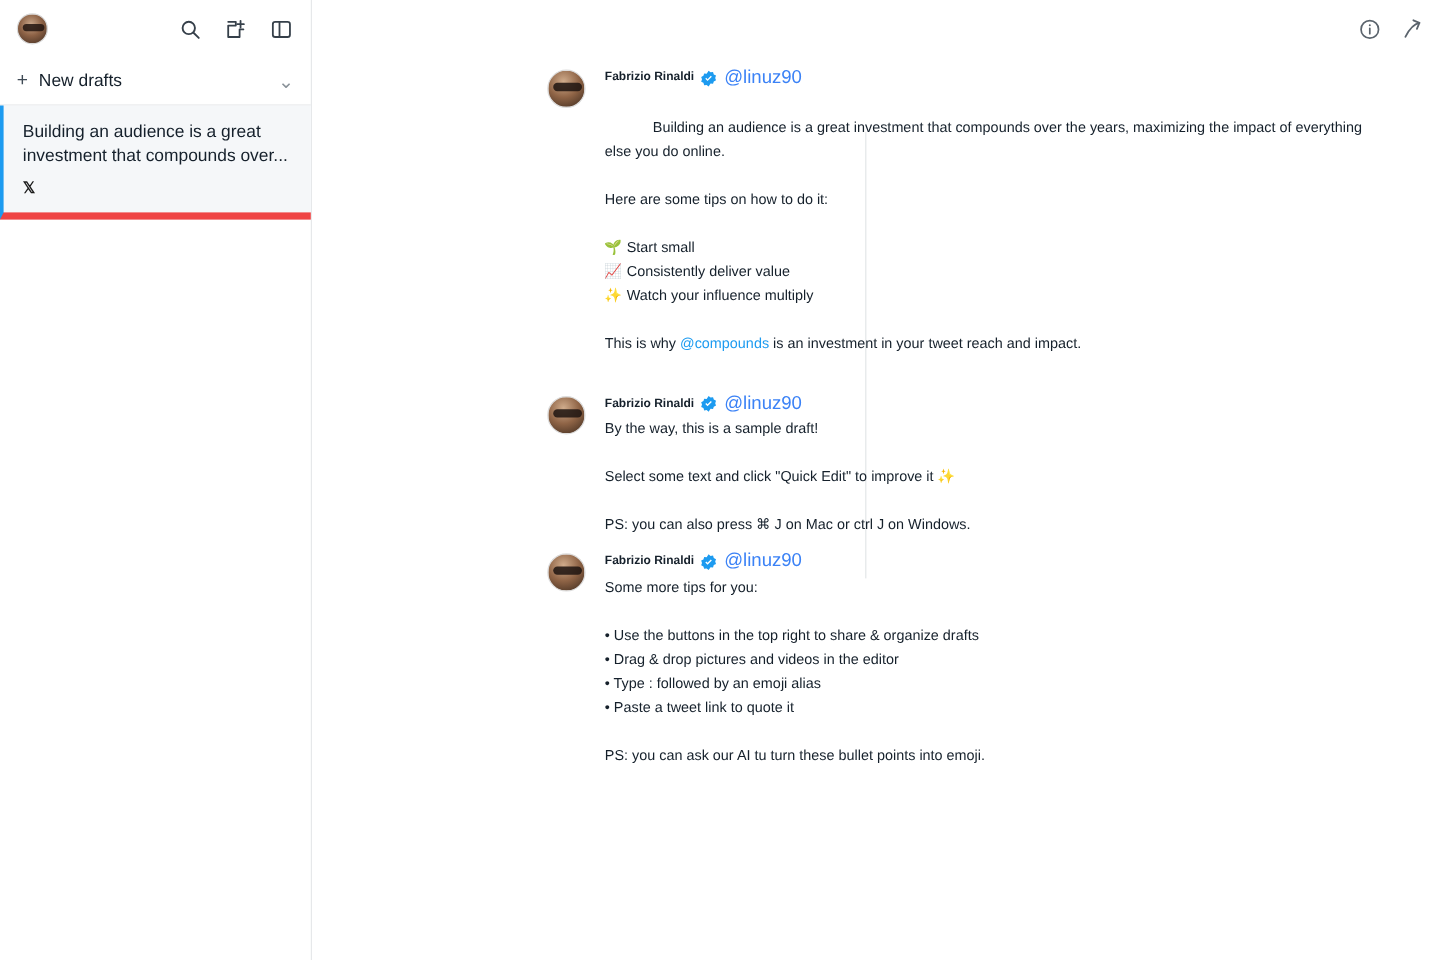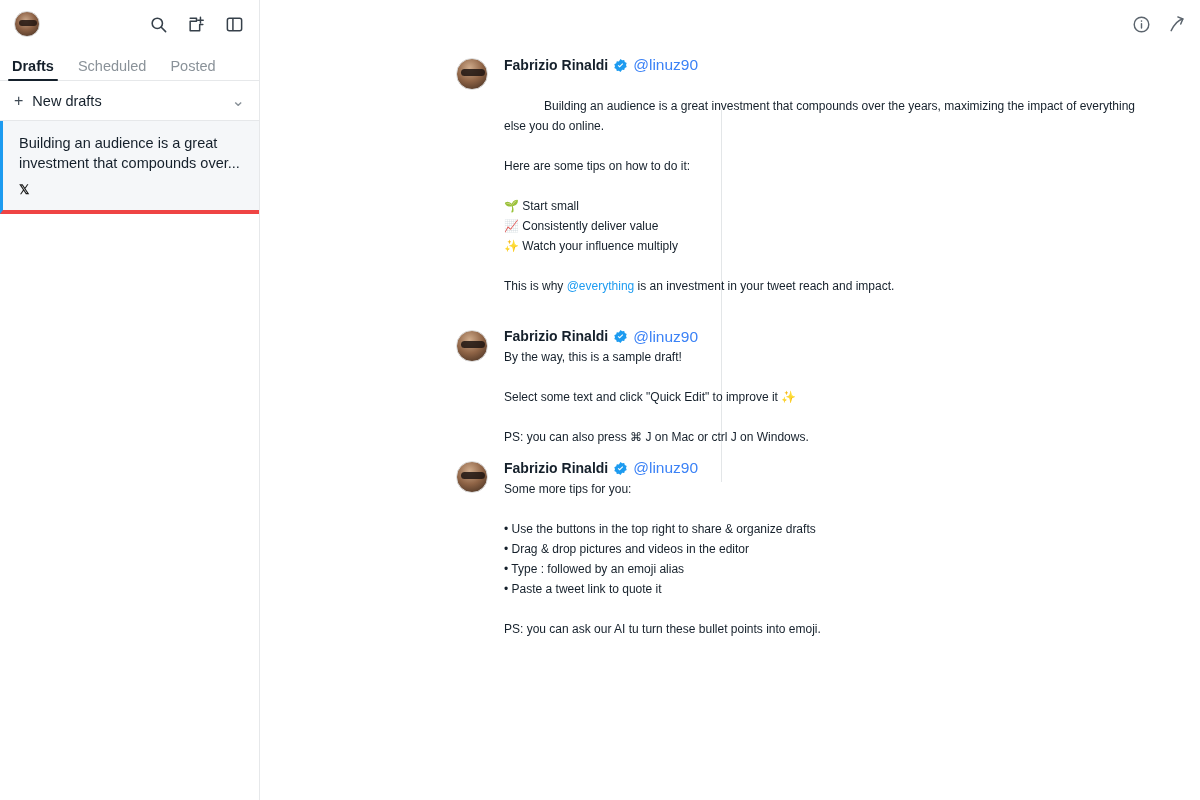--- a/index.html
+++ b/index.html
@@ -116,21 +116,21 @@
     font-size: 16px;
     line-height: 1;
     color: #3f4a55;
   }
   .chev {
     color: #8a9299;
   }
 
   .draft-item {
     padding: 12px 16px 14px 16px;
-    border-bottom: 4px solid #ef4444;
+    border-bottom: 6px solid #ef4444;
     background: #f5f7f9;
     border-left: 3px solid #1d9bf0;
     cursor: pointer;
   }
   .draft-text {
     font-size: 14.5px;
     line-height: 20px;
     color: #15202b;
   }
   .draft-meta {
@@ -205,21 +205,21 @@
   }
   .tw-head {
     display: flex;
     align-items: center;
     gap: 5px;
     line-height: 1.2;
     margin-bottom: 1px;
   }
   .tw-name {
     font-weight: bold;
-    font-size: 14px;
+    font-size: 10px;
     color: #15202b;
   }
   .verified {
     width: 15px; height: 15px;
     flex: 0 0 15px;
     display: inline-block;
   }
   .tw-handle {
     color: #3b82f6;
     font-size: 15.5px;
@@ -264,25 +264,20 @@
         </div>
         <div class="icon-btn">
           <svg width="19" height="19" viewBox="0 0 24 24" fill="none" stroke="currentColor" stroke-width="1.9">
             <rect x="3" y="4" width="18" height="16" rx="2.5"></rect>
             <line x1="10" y1="4" x2="10" y2="20"></line>
           </svg>
         </div>
       </div>
     </div>
 
-    <div class="tabs">
-      <div class="tab active">Drafts</div>
-      <div class="tab">Scheduled</div>
-      <div class="tab">Posted</div>
-    </div>
 
     <div class="new-draft">
       <div class="new-draft-left">
         <span class="plus">+</span>
         <span>New drafts</span>
       </div>
       <span class="chev">⌄</span>
     </div>
 
     <div class="draft-item">
@@ -330,21 +325,21 @@
           </div>
           <div class="tw-text">
             <span>Building an audience is a great investment that compounds over the years, maximizing the impact of everything else you do online.
 
 Here are some tips on how to do it:
 
 🌱 Start small
 📈 Consistently deliver value
 ✨ Watch your influence multiply
 
-This is why </span><span class="mention">@everything</span><span> is an investment in your tweet reach and impact.</span>
+This is why </span><span class="mention">@compounds</span><span> is an investment in your tweet reach and impact.</span>
           </div>
         </div>
       </div>
 
       <div class="tweet">
         <div class="tw-avatar"></div>
         <div class="tw-body">
           <div class="tw-head">
             <span class="tw-name">Fabrizio Rinaldi</span>
             <span class="verified">

